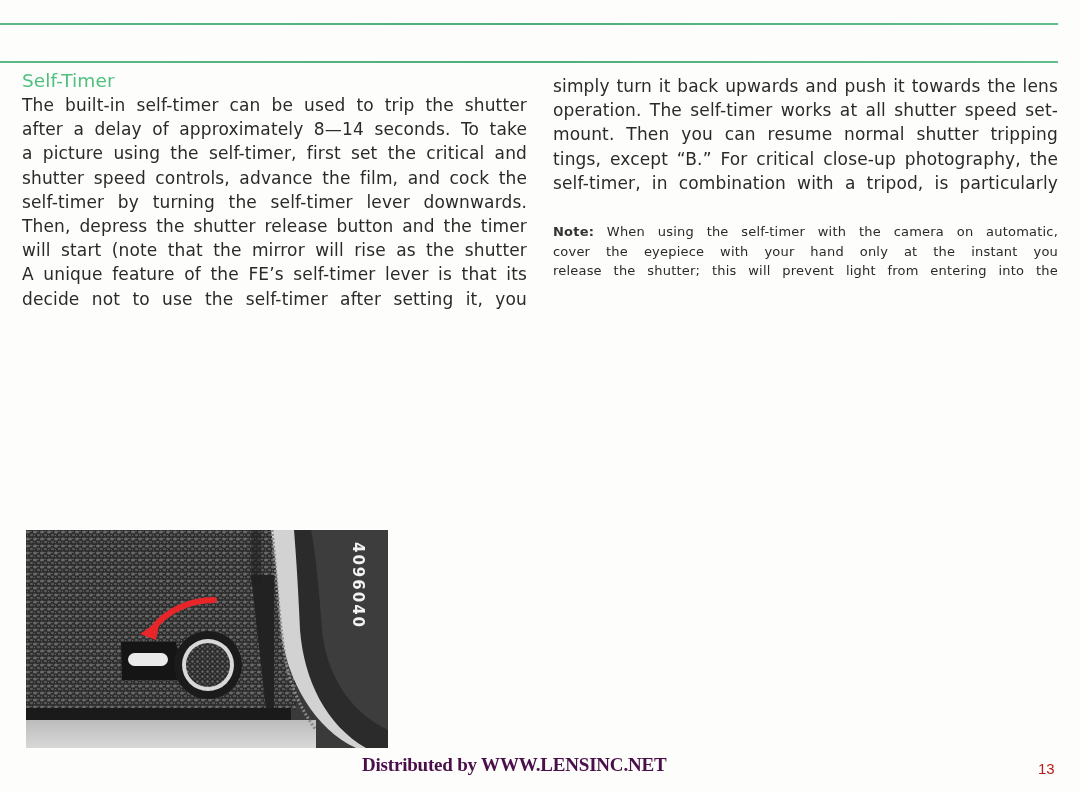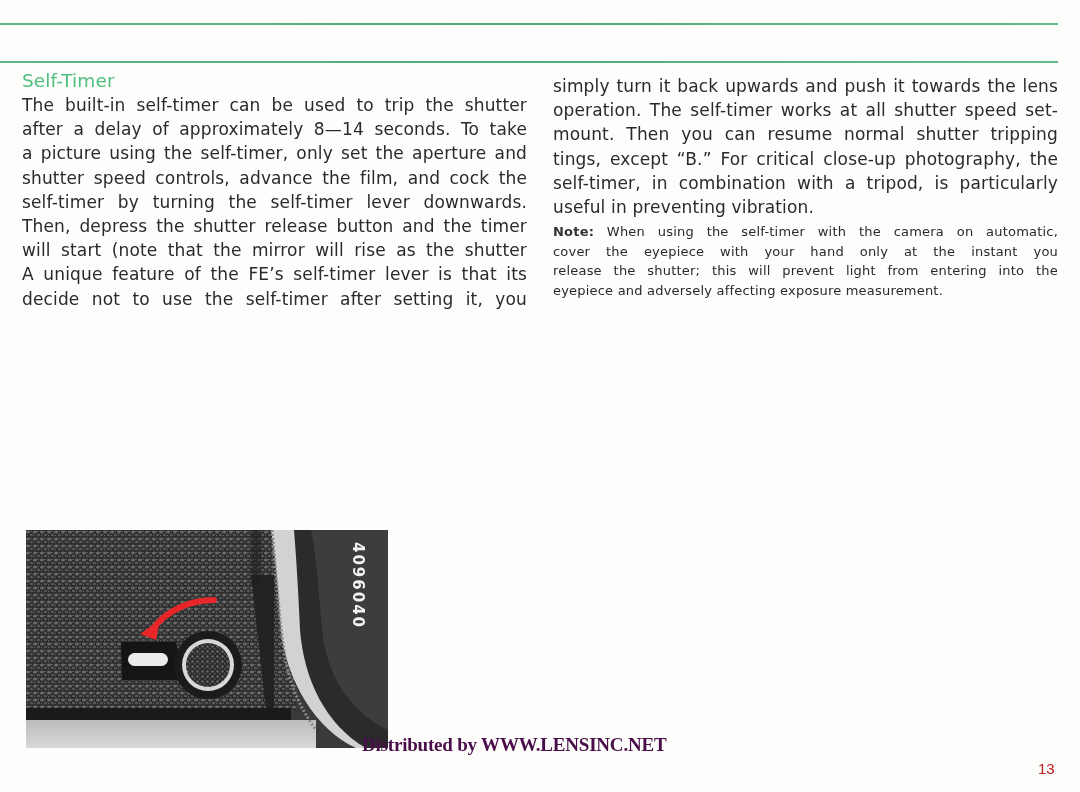--- a/index.html
+++ b/index.html
@@ -63,21 +63,21 @@
     .note .label { font-weight: bold; color: #333; }
 
     .photo {
       position: absolute;
       left: 26px; top: 530px; width: 362px; height: 218px;
       overflow: hidden;
       background: #3a3a3a;
     }
     .footer-dist {
       position: absolute;
-      left: 362px; top: 734px;
+      left: 362px; top: 754px;
       font-family: "Liberation Serif", serif;
       font-weight: bold;
       font-size: 19px;
       color: #4a0f4a;
       letter-spacing: -0.2px;
     }
     .page-num {
       position: absolute;
       left: 1038px; top: 760px;
       font-family: "Liberation Sans", sans-serif;
@@ -88,43 +88,41 @@
 </head>
 <body>
 
 <div class="rule top"></div>
 <div class="rule bottom"></div>
 
 <div class="col col-left">
   <h2 class="heading">Self-Timer</h2>
   <span class="line">The built-in self-timer can be used to trip the shutter</span>
   <span class="line">after a delay of approximately 8—14 seconds. To take</span>
-  <span class="line">a picture using the self-timer, only set the aperture and</span>
+  <span class="line">a picture using the self-timer, first set the critical and</span>
   <span class="line">shutter speed controls, advance the film, and cock the</span>
   <span class="line">self-timer by turning the self-timer lever downwards.</span>
   <span class="line">Then, depress the shutter release button and the timer</span>
   <span class="line">will start (note that the mirror will rise as the shutter</span>
   <span class="line">A unique feature of the FE’s self-timer lever is that its</span>
   <span class="line">decide not to use the self-timer after setting it, you</span>
 </div>
 
 <div class="col col-right">
   <span class="line">simply turn it back upwards and push it towards the lens</span>
   <span class="line">operation. The self-timer works at all shutter speed set-</span>
   <span class="line">mount. Then you can resume normal shutter tripping</span>
   <span class="line">tings, except “B.” For critical close-up photography, the</span>
   <span class="line">self-timer, in combination with a tripod, is particularly</span>
-  <span class="line last">useful in preventing vibration.</span>
 </div>
 
 <div class="note">
   <span class="nline"><span class="label">Note:</span><span> When using the self-timer with the camera on automatic,</span></span>
   <span class="nline">cover the eyepiece with your hand only at the instant you</span>
   <span class="nline">release the shutter; this will prevent light from entering into the</span>
-  <span class="nline last">eyepiece  and adversely affecting exposure measurement.</span>
 </div>
 
 <div class="photo">
   <svg width="362" height="218" viewBox="0 0 362 218" xmlns="http://www.w3.org/2000/svg">
     <defs>
       <pattern id="leather" width="7" height="7" patternUnits="userSpaceOnUse">
         <rect width="7" height="7" fill="#2e2e2e"></rect>
         <ellipse cx="2" cy="2" rx="2" ry="1.5" fill="#6a6a6a"></ellipse>
         <ellipse cx="5.5" cy="5" rx="1.6" ry="1.3" fill="#585858"></ellipse>
         <circle cx="5" cy="1.5" r="0.6" fill="#8a8a8a"></circle>

